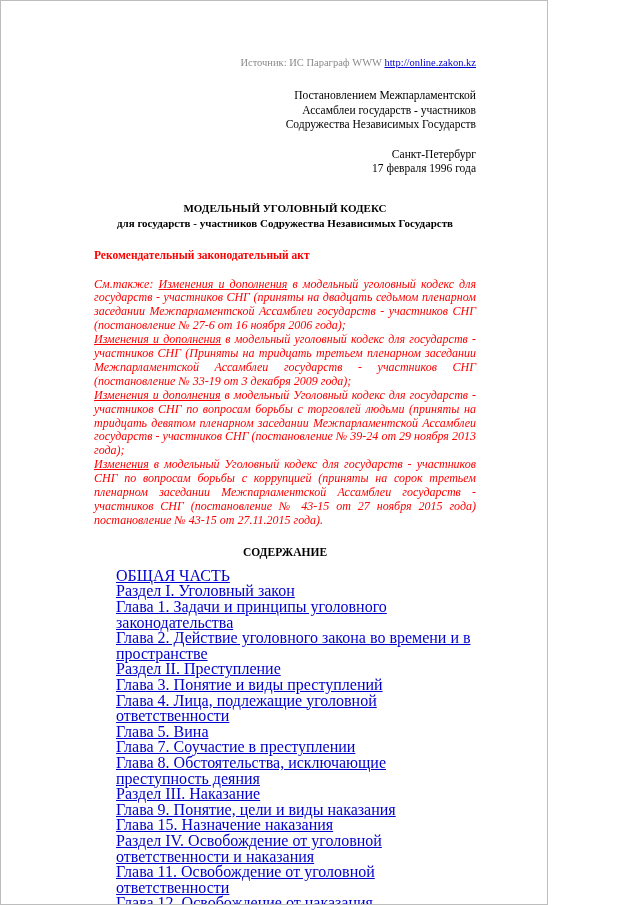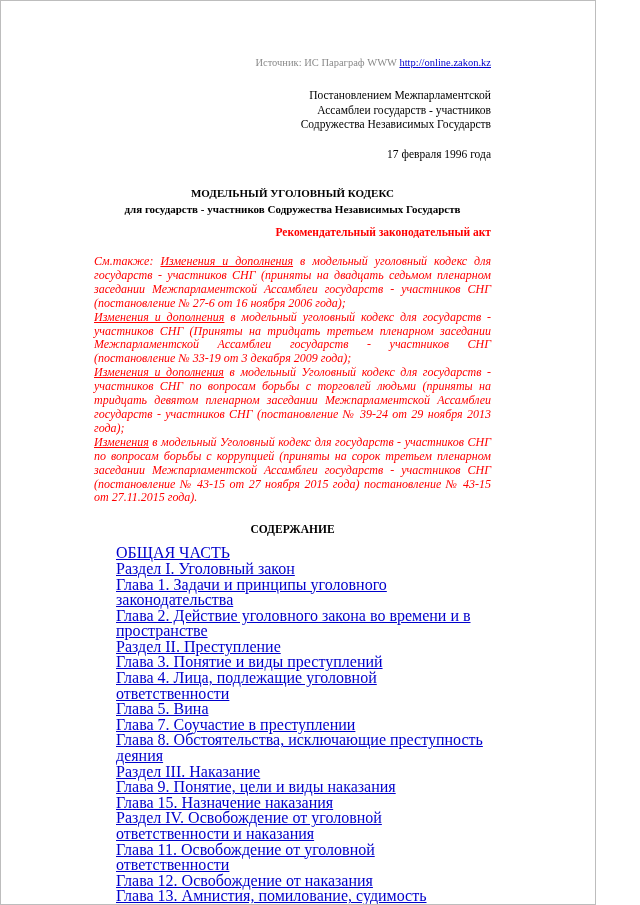--- a/index.html
+++ b/index.html
@@ -1,32 +1,32 @@
 <!DOCTYPE html>
 <html><head>
 <meta charset="utf-8">
 <style>
   html, body { margin:0; padding:0; background:#ffffff; }
   body { width:640px; height:905px; }
   .page {
     box-sizing:border-box;
-    width:596px; height:905px;
+    width:548px; height:905px;
     background:#ffffff;
     border:1px solid #bdbdbd;
-    padding:56px 104px 0 93px;
+    padding:56px 71px 0 93px;
     font-family:"Liberation Serif","DejaVu Serif",serif;
     color:#000000;
     overflow:hidden;
   }
   .source-line { font-size:10.5px; text-align:right; color:#8a8a8a; margin-bottom:20px; white-space:nowrap; }
   .source-line a { color:#0000cc; text-decoration:underline; cursor:pointer; }
   .right-block { font-size:11.5px; line-height:14.5px; text-align:right; }
   .place-date { margin-top:15px; }
   .title-block { margin-top:25px; text-align:center; font-weight:bold; font-size:11px; line-height:15.5px; }
-  .subtitle { margin-top:9px; text-align:right; font-weight:bold; font-size:11.5px; color:#ff0000; }
+  .subtitle { margin-top:17px; text-align:left; font-weight:bold; font-size:11.5px; color:#ff0000; }
   .amendments { margin-top:17px; font-size:12px; line-height:13.9px; color:#ff0000; font-style:italic; text-align:justify; }
   .amendments p { margin:0; }
   .amendments a { color:#ff0000; text-decoration:underline; cursor:pointer; }
   .contents-heading { margin-top:18px; text-align:center; font-weight:bold; font-size:11.5px; }
   .toc { margin-top:10px; margin-left:22px; font-size:16px; line-height:15.6px; }
   .toc a { display:block; color:#0000cc; text-decoration:underline; cursor:pointer; }
 </style>
 </head>
 <body>
 
@@ -36,20 +36,21 @@
     <span>Источник: ИС Параграф WWW </span><a href="#">http://online.zakon.kz</a>
   </div>
 
   <div class="right-block">
     <div>Постановлением Межпарламентской</div>
     <div>Ассамблеи государств - участников</div>
     <div>Содружества Независимых Государств</div>
   </div>
 
   <div class="right-block place-date">
+    <div>Санкт-Петербург</div>
     <div>17 февраля 1996 года</div>
   </div>
 
   <div class="title-block">
     <div>МОДЕЛЬНЫЙ УГОЛОВНЫЙ КОДЕКС</div>
     <div>для государств - участников Содружества Независимых Государств</div>
   </div>
 
   <div class="subtitle">Рекомендательный законодательный акт</div>
 

